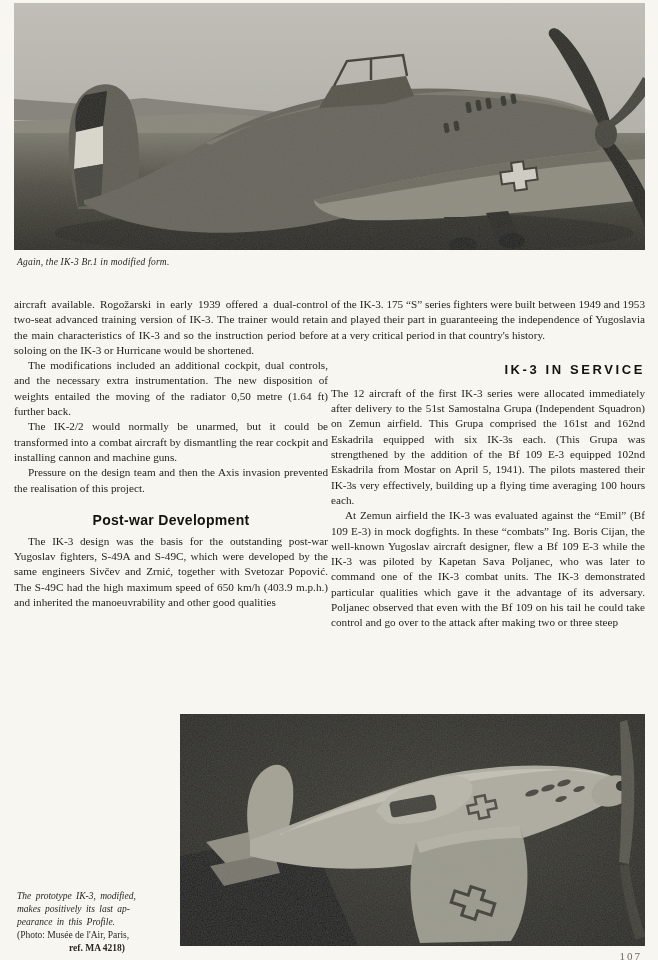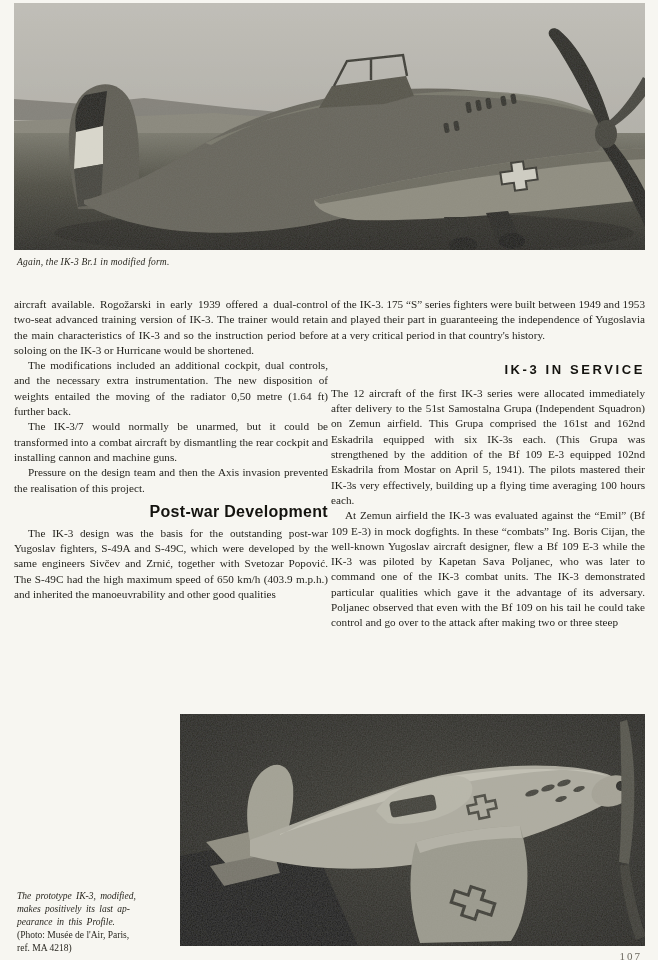--- a/index.html
+++ b/index.html
@@ -24,36 +24,36 @@
   #columns{
     position:absolute;left:14px;top:297px;width:631px;
     display:flex;gap:3px;
   }
   .col{flex:1;min-width:0;
     font-size:11.2px;line-height:15.3px;text-align:justify;color:#201f1a;}
   .col p{margin:0;}
   .col p.indent{text-indent:14px;}
   .h-left{
     font-family:"Liberation Sans", sans-serif;font-weight:bold;
-    font-size:16px;line-height:16px;letter-spacing:.3px;color:#14130f;
-    margin:8px 0 6px;text-align:right;
+    font-size:14px;line-height:16px;letter-spacing:.3px;color:#14130f;
+    margin:16px 0 6px;text-align:center;
   }
   .h-right{
     font-family:"Liberation Sans", sans-serif;font-weight:bold;
     font-size:13px;line-height:15px;letter-spacing:2.6px;color:#14130f;
     margin:19px 0 9px;text-align:right;text-indent:0;
   }
 
   #bottom-caption{
     position:absolute;left:17px;top:890px;width:160px;
     font-size:9.5px;line-height:13px;color:#28261f;
   }
   #bottom-caption .cap-line{display:block;}
   #bottom-caption .ital{font-style:italic;word-spacing:2px;}
-  #bottom-caption .right{text-align:left;}
+  #bottom-caption .right{text-align:center;font-weight:bold;}
 
   #page-number{
     position:absolute;right:16px;top:950px;
     font-size:11px;color:#6d6a60;letter-spacing:2px;
     font-family:"Liberation Serif", serif;
   }
 </style>
 </head>
 <body>
 
@@ -123,21 +123,21 @@
     </g>
   </svg>
 </div>
 
 <div id="top-caption">Again, the IK-3 Br.1 in modified form.</div>
 
 <div id="columns">
   <div class="col">
     <p>aircraft available. Rogožarski in early 1939 offered a dual-control two-seat advanced training version of IK-3. The trainer would retain the main characteristics of IK-3 and so the instruction period before soloing on the IK-3 or Hurricane would be shortened.</p>
     <p class="indent">The modifications included an additional cockpit, dual controls, and the necessary extra instrumentation. The new disposition of weights entailed the moving of the radiator 0,50 metre (1.64 ft) further back.</p>
-    <p class="indent">The IK-3/7 would normally be unarmed, but it could be transformed into a combat aircraft by dismantling the rear cockpit and installing cannon and machine guns.</p>
+    <p class="indent">The IK-2/2 would normally be unarmed, but it could be transformed into a combat aircraft by dismantling the rear cockpit and installing cannon and machine guns.</p>
     <p class="indent">Pressure on the design team and then the Axis invasion prevented the realisation of this project.</p>
     <h3 class="h-left">Post-war Development</h3>
     <p class="indent">The IK-3 design was the basis for the outstanding post-war Yugoslav fighters, S-49A and S-49C, which were developed by the same engineers Sivčev and Zrnić, together with Svetozar Popović. The S-49C had the high maximum speed of 650 km/h (403.9 m.p.h.) and inherited the manoeuvrability and other good qualities</p>
   </div>
   <div class="col">
     <p>of the IK-3. 175 “S” series fighters were built between 1949 and 1953 and played their part in guaranteeing the independence of Yugoslavia at a very critical period in that country's history.</p>
     <h3 class="h-right">IK-3 IN SERVICE</h3>
     <p>The 12 aircraft of the first IK-3 series were allocated immediately after delivery to the 51st Samostalna Grupa (Independent Squadron) on Zemun airfield. This Grupa comprised the 161st and 162nd Eskadrila equipped with six IK-3s each. (This Grupa was strengthened by the addition of the Bf 109 E-3 equipped 102nd Eskadrila from Mostar on April 5, 1941). The pilots mastered their IK-3s very effectively, building up a flying time averaging 100 hours each.</p>
     <p class="indent">At Zemun airfield the IK-3 was evaluated against the “Emil” (Bf 109 E-3) in mock dogfights. In these “combats” Ing. Boris Cijan, the well-known Yugoslav aircraft designer, flew a Bf 109 E-3 while the IK-3 was piloted by Kapetan Sava Poljanec, who was later to command one of the IK-3 combat units. The IK-3 demonstrated particular qualities which gave it the advantage of its adversary. Poljanec observed that even with the Bf 109 on his tail he could take control and go over to the attack after making two or three steep</p>
   </div>

